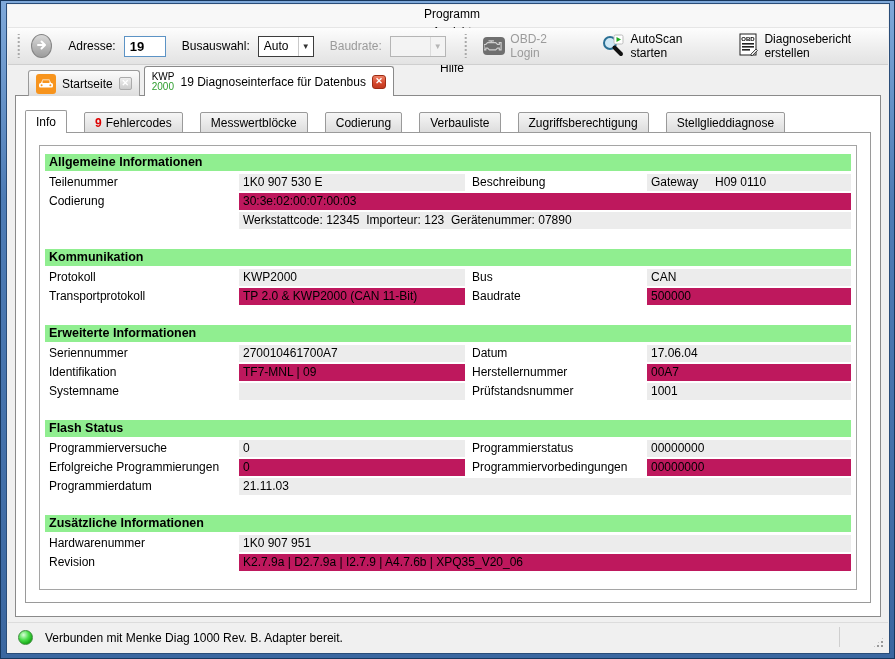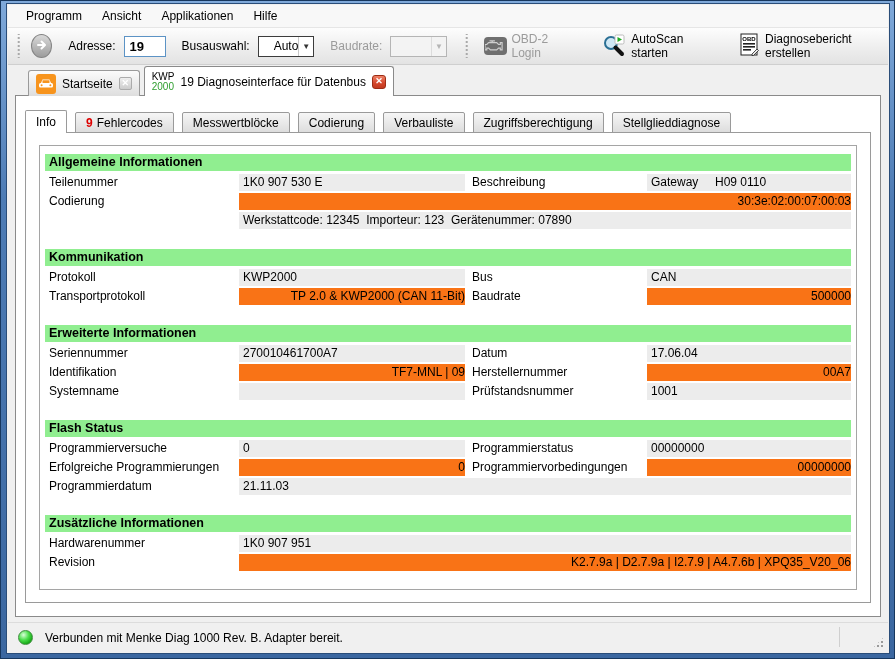--- a/index.html
+++ b/index.html
@@ -8,38 +8,38 @@
 
   
   .win-outer { width:895px; height:659px; background:#17375e; padding:1px; }
   .win-band  { width:100%; height:100%; background:linear-gradient(180deg,#7fa9da,#4e7cb5 30%,#3b67a0);
                padding:2px 4px 4px 5px; }
   .win-line  { width:100%; height:100%; border:1px solid #2a4d79; background:#f0f0f0; padding:1px; }
   .app { width:100%; height:100%; background:#f0f0f0; display:flex; flex-direction:column; overflow:hidden; }
 
   
   .menubar { height:23px; background:#f8f8f8; border-bottom:1px solid #e6e6e6;
-             display:flex; align-items:center; padding-left:8px; }
+             display:flex; align-items:center; padding-left:8px;flex-direction:column; }
   .menu-item { padding:2px 10px; cursor:default; }
 
   
   .toolbar { height:37px; background:linear-gradient(180deg,#fdfdfd,#eaeaea 70%,#e3e3e3);
              border-bottom:1px solid #cfcfcf; display:flex; align-items:center; padding:0 6px; gap:8px; }
   .grip { width:4px; height:24px; margin:0 3px;
           background-image:radial-gradient(circle,#a9a9a9 1px, transparent 1.2px);
           background-size:4px 4px; background-position:center; }
   .go-btn { width:24px; height:24px; border-radius:50%; border:1px solid #848484;
             background:linear-gradient(180deg,#d9d9d9,#9c9c9c); display:flex;
             align-items:center; justify-content:center; }
   .tb-label { margin-left:8px; }
   .tb-label.disabled { color:#9b9b9b; }
   .addr-input { width:42px; height:21px; border:1px solid #5c93c5; font-family:"Liberation Sans",sans-serif;
                 font-size:13px; font-weight:bold; padding-left:5px; outline:none; }
   .combo { width:64px; height:21px; border:1px solid #3c3c3c; background:#fff;
-           display:flex; align-items:center; justify-content:flex-end; padding-left:11px; }
+           display:flex; align-items:center; justify-content:space-between; padding-left:5px; }
   .combo .arrow-box { width:15px; height:100%; display:flex; align-items:center; justify-content:center;
                       border-left:1px solid #c9c9c9; font-size:8px; color:#333; }
   .combo.disabled { border-color:#b5b5b5; background:#f3f3f3; }
   .combo.disabled .arrow-box { color:#b5b5b5; border-left-color:#dcdcdc; }
   .tb-btn { display:flex; align-items:center; gap:5px; padding:20px 5px; border-radius:3px; }
   .tb-btn.disabled { color:#9b9b9b; }
   .engine-chip { width:26px; height:18px; background:#6f6f6f; border-radius:4px;
                  display:flex; align-items:center; justify-content:center; }
 
   
@@ -60,39 +60,39 @@
   .kwp-stack { display:flex; flex-direction:column; line-height:10px; font-size:10px; }
   .kwp-top { color:#000; }
   .kwp-bottom { color:#2e9e2e; }
 
   
   .doc-page { flex:1; margin:0 7px; background:#fff; border:1px solid #8a8a8a; margin-top:-1px;
               display:flex; flex-direction:column; padding:14px 9px 13px 9px; min-height:0; }
 
   
   .subtabs { display:flex; align-items:flex-end; position:relative; z-index:2; padding-left:0; }
-  .subtab { height:21px; border:1px solid #9a9a9a; border-radius:2px 2px 0 0; margin-right:8px;
+  .subtab { height:21px; border:1px solid #9a9a9a; border-radius:2px 2px 0 0; margin-right:17px;
             background:linear-gradient(180deg,#f6f6f6,#ddd); display:flex; align-items:center;
             padding:0 10px; gap:4px; }
   .subtab.active { height:23px; background:#fff; border-bottom:none; position:relative; }
   .subtab.active::after { content:""; position:absolute; left:0; right:0; bottom:-1px; height:2px; background:#fff; }
   .subtab .badge { color:#dd0000; font-weight:bold; }
 
   .subtab-page { flex:1; border:1px solid #9a9a9a; background:#fff; margin-top:-1px; padding:12px 13px; min-height:0; }
   .sections-box { height:100%; border:1px solid #a5a5a5; background:#fff; padding:8px 5px 8px 5px; overflow:hidden; }
 
   
   .section { margin-bottom:20px; }
   .section-header { background:#90ee90; font-weight:bold; font-size:12.5px; height:17px;
                     line-height:17px; padding-left:4px; }
   .sec-rows { display:grid; grid-template-columns:191px 226px 176px 1fr; gap:2px 3px; margin-top:3px; }
   .cell { height:17px; line-height:17px; white-space:pre; overflow:hidden; }
   .cell.label { padding-left:4px; background:#fff; }
   .cell.value { padding-left:4px; background:#ececec; }
-  .cell.value.dark { background:#f97316;text-align:right; }
+  .cell.value.dark { background:#be185d; }
   .cell.span { grid-column:2 / 5; }
 
   
   .statusbar { height:30px; margin-top:5px; border-top:1px solid #dcdcdc; display:flex; align-items:center;
                padding:0 10px; gap:12px; position:relative; }
   .led { width:15px; height:15px; border-radius:50%;
          background:radial-gradient(circle at 35% 30%, #d9ffd9, #4ade4a 42%, #12a312 78%, #0b7c0b);
          border:1px solid #3e8e3e; }
   .status-sep { position:absolute; right:48px; top:4px; width:1px; height:20px; background:#cfcfcf; }
   .resize-grip { position:absolute; right:3px; bottom:3px; width:13px; height:13px;

